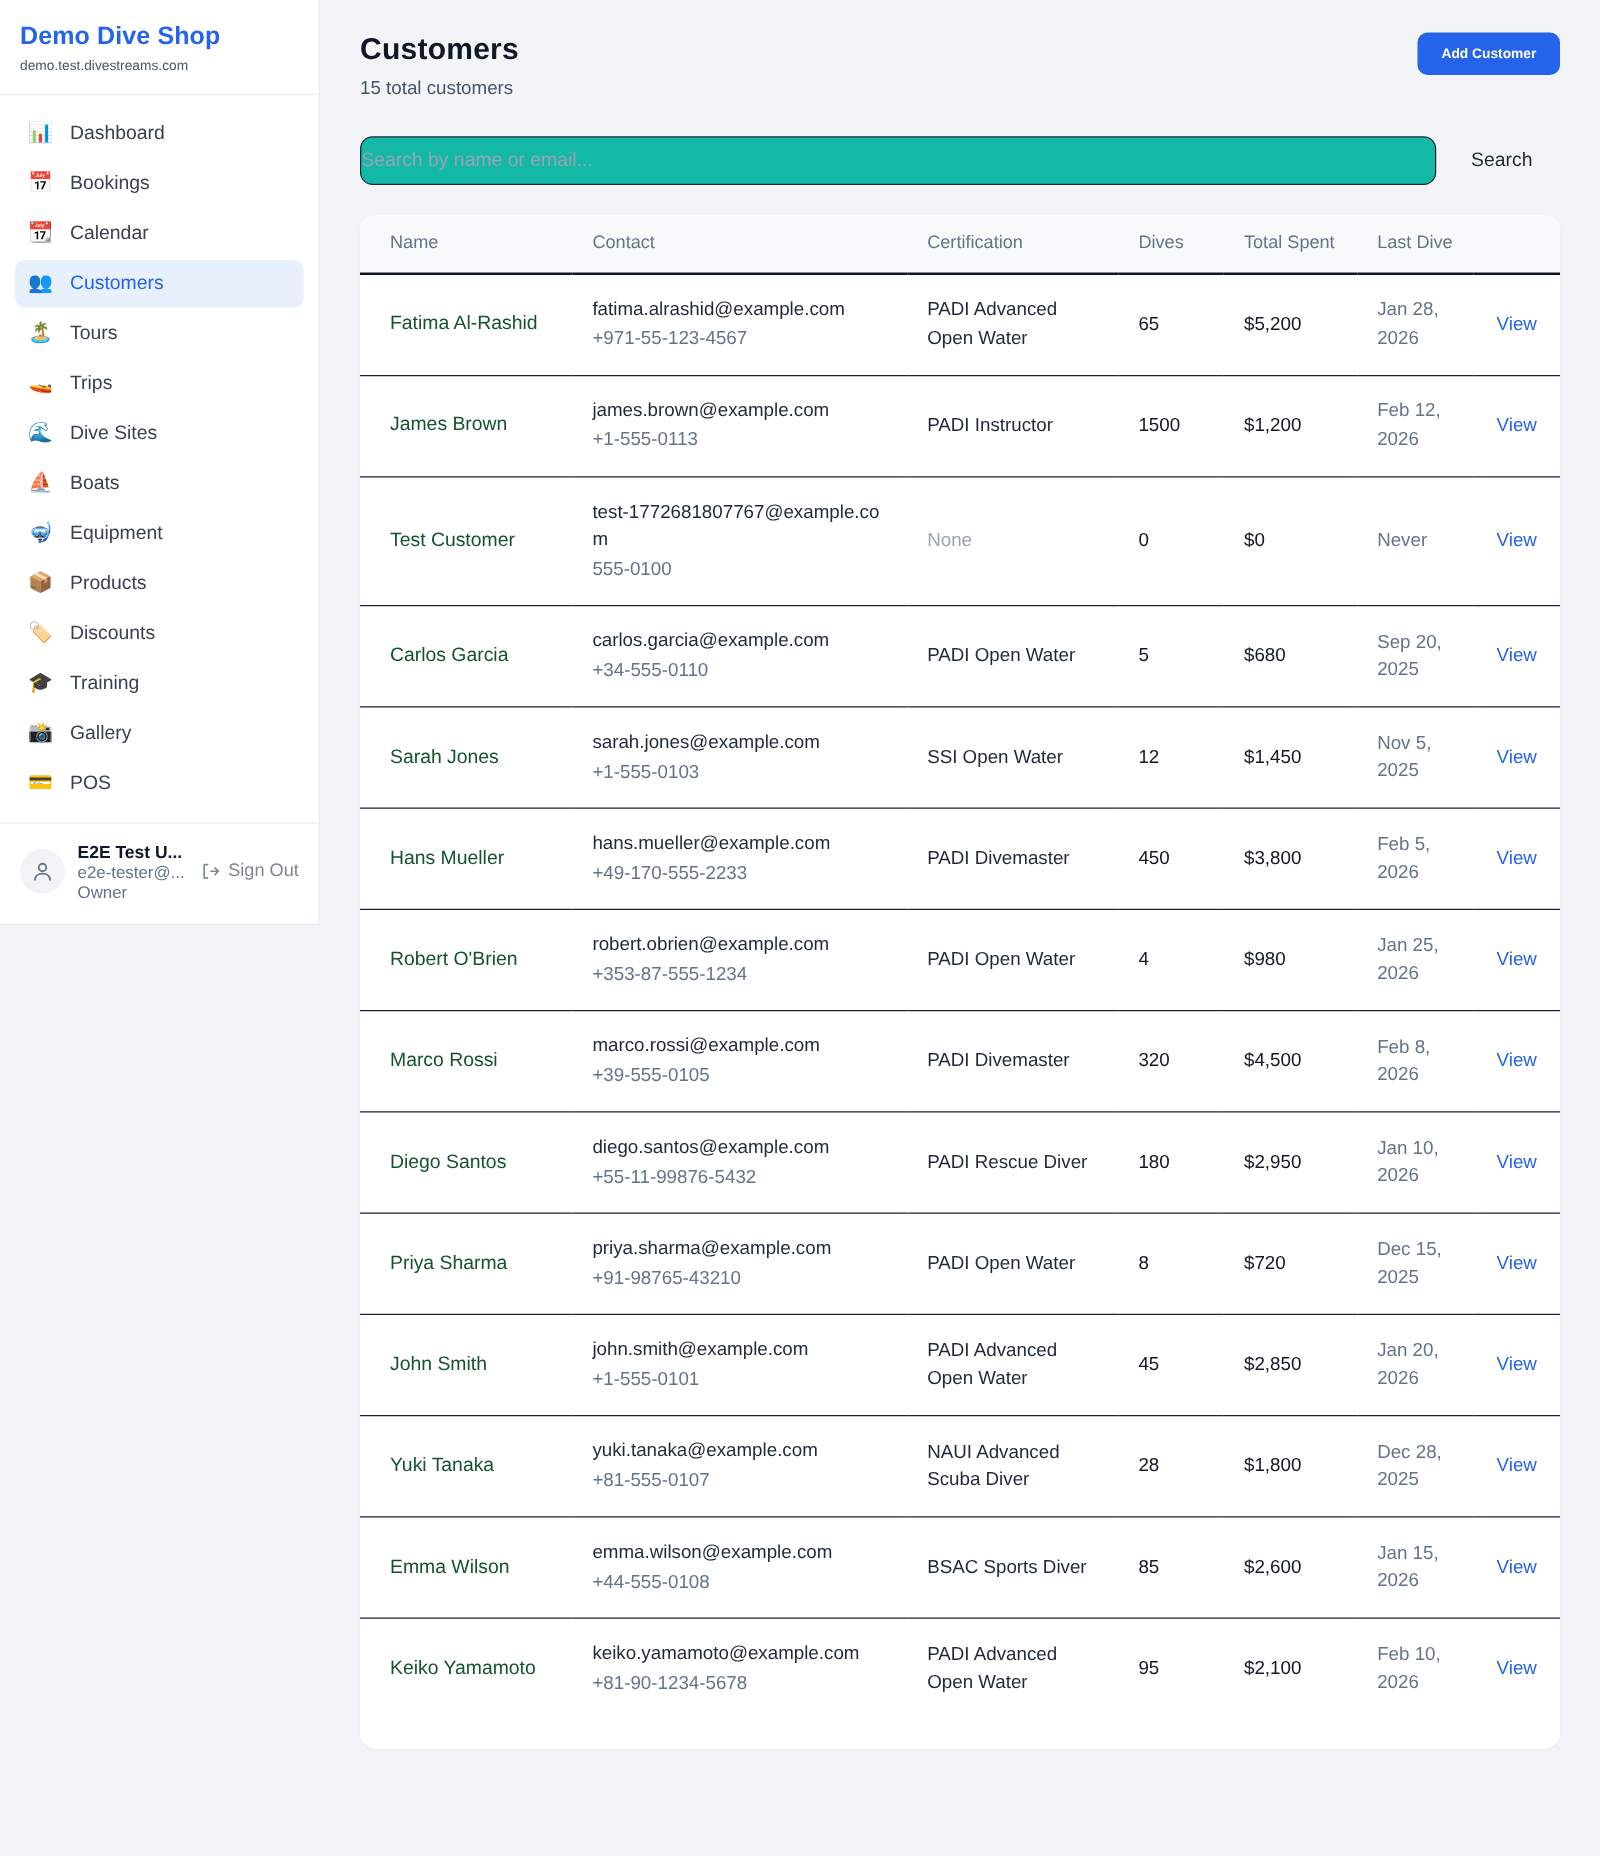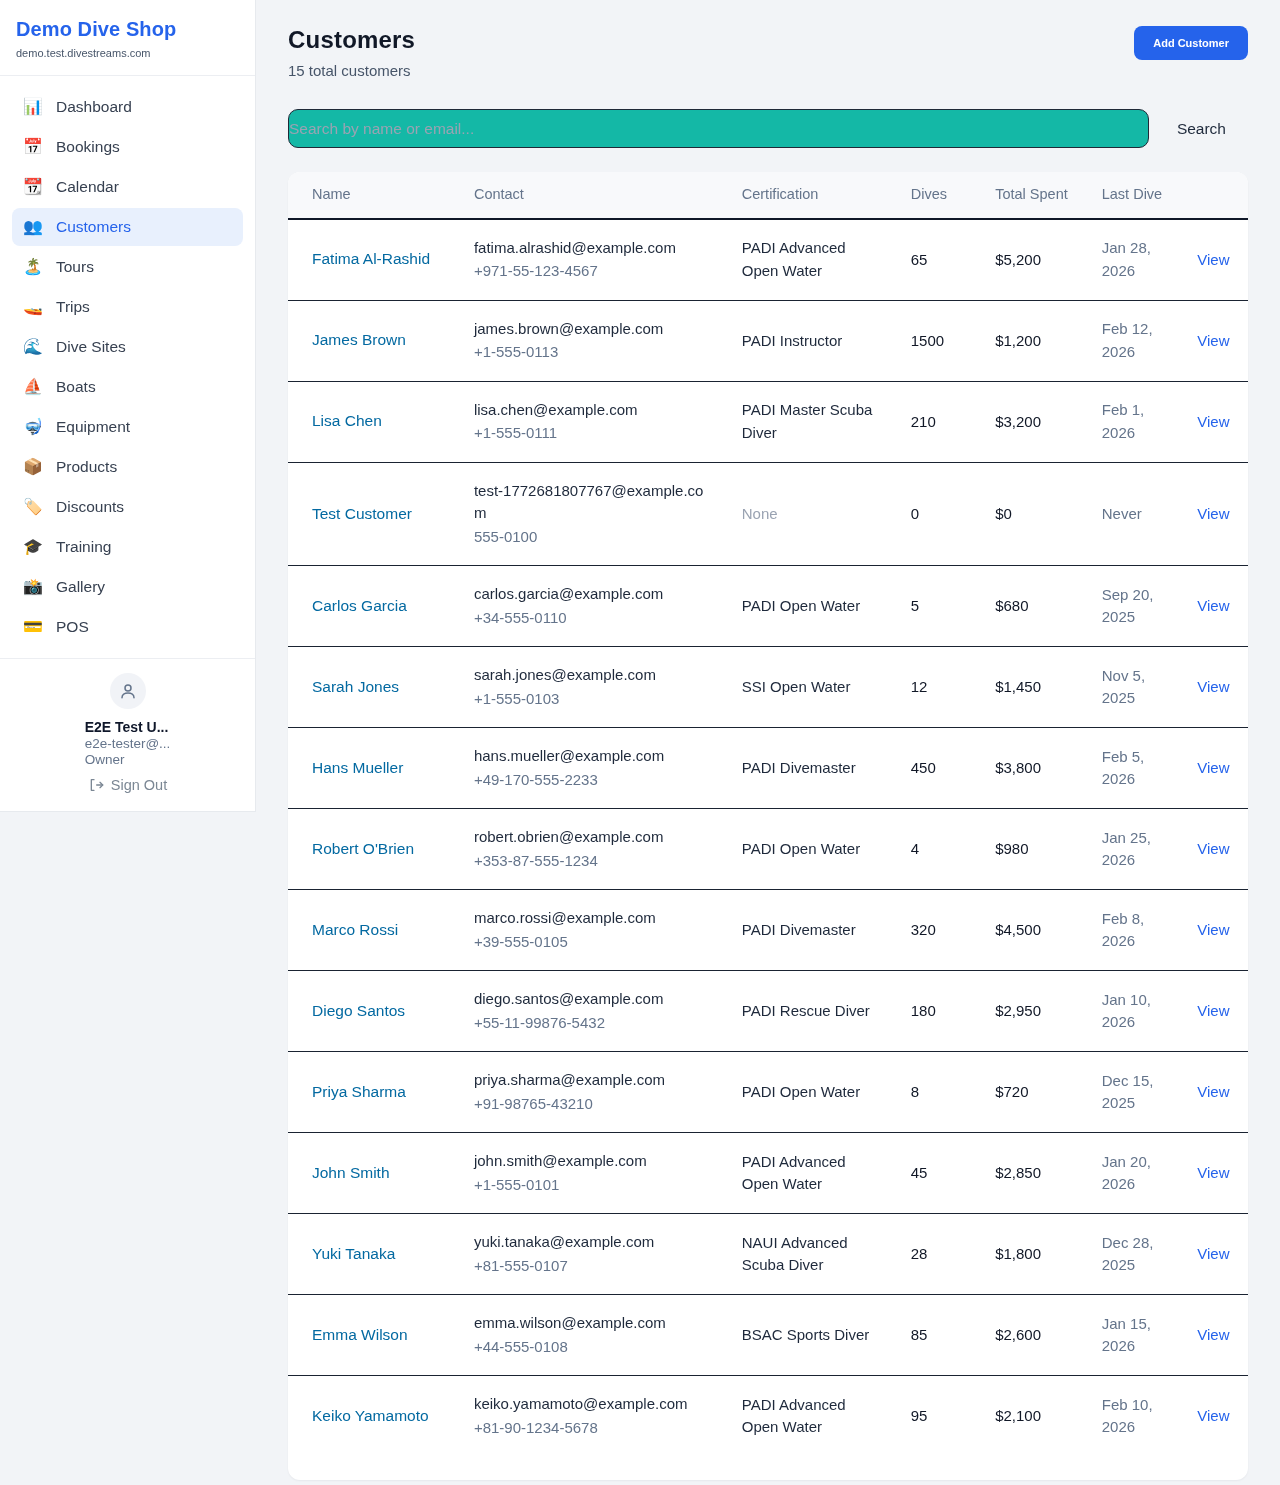--- a/index.html
+++ b/index.html
@@ -53,21 +53,20 @@
     font-size: 16px;
     line-height: 1;
   }
   .nav-item.active { background: #e8f0fd; color: #2563eb; }
   .sidebar-footer {
     border-top: 1px solid #eceef2;
     padding: 14px 16px 18px;
     display: flex;
     align-items: center;
     gap: 10px;
-    flex-direction: column;
   }
   .avatar {
     width: 36px; height: 36px;
     border-radius: 50%;
     background: #f1f3f7;
     display: flex; align-items: center; justify-content: center;
     flex: 0 0 36px;
   }
   .user-meta { min-width: 0; flex: 1; }
   .user-name { font-size: 14px; font-weight: 700; color: #0f172a; white-space: nowrap; }
@@ -153,21 +152,21 @@
   tbody tr:last-child td { border-bottom: none; }
   .col-name   { width: 17.7%; }
   .col-contact{ width: 27.9%; }
   .col-cert   { width: 17.6%; }
   .col-dives  { width: 8.8%;  }
   .col-total  { width: 11.1%; }
   .col-last   { width: 9.7%;  }
   .col-action { width: 7.2%;  }
 
   a.name-link {
-    color: #0369a1;
+    color: #14532d;
     text-decoration: none;
     font-size: 15.5px;
     font-weight: 500;
     line-height: 1.6;
   }
   .contact-email { color: #1e293b; word-break: break-all; }
   .contact-phone { color: #64748b; margin-top: 1px; }
   .cert { color: #1e293b; }
   .cert.muted { color: #9aa3b2; }
   .dives-val, .total-val { color: #111827; }
@@ -314,32 +313,20 @@
                 <div class="contact-email">james.brown@example.com</div>
                 <div class="contact-phone">+1-555-0113</div>
               </td>
               <td><span class="cert">PADI Instructor</span></td>
               <td><span class="dives-val">1500</span></td>
               <td><span class="total-val">$1,200</span></td>
               <td><span class="last-dive">Feb 12, 2026</span></td>
               <td class="td-action"><a class="view-link" href="#">View</a></td>
             </tr>
             <tr>
-              <td class="td-name"><a class="name-link" href="#">Lisa Chen</a></td>
-              <td class="td-contact">
-                <div class="contact-email">lisa.chen@example.com</div>
-                <div class="contact-phone">+1-555-0111</div>
-              </td>
-              <td><span class="cert">PADI Master Scuba Diver</span></td>
-              <td><span class="dives-val">210</span></td>
-              <td><span class="total-val">$3,200</span></td>
-              <td><span class="last-dive">Feb 1, 2026</span></td>
-              <td class="td-action"><a class="view-link" href="#">View</a></td>
-            </tr>
-            <tr>
               <td class="td-name"><a class="name-link" href="#">Test Customer</a></td>
               <td class="td-contact">
                 <div class="contact-email">test-1772681807767@example.com</div>
                 <div class="contact-phone">555-0100</div>
               </td>
               <td><span class="cert muted">None</span></td>
               <td><span class="dives-val">0</span></td>
               <td><span class="total-val">$0</span></td>
               <td><span class="last-dive">Never</span></td>
               <td class="td-action"><a class="view-link" href="#">View</a></td>

